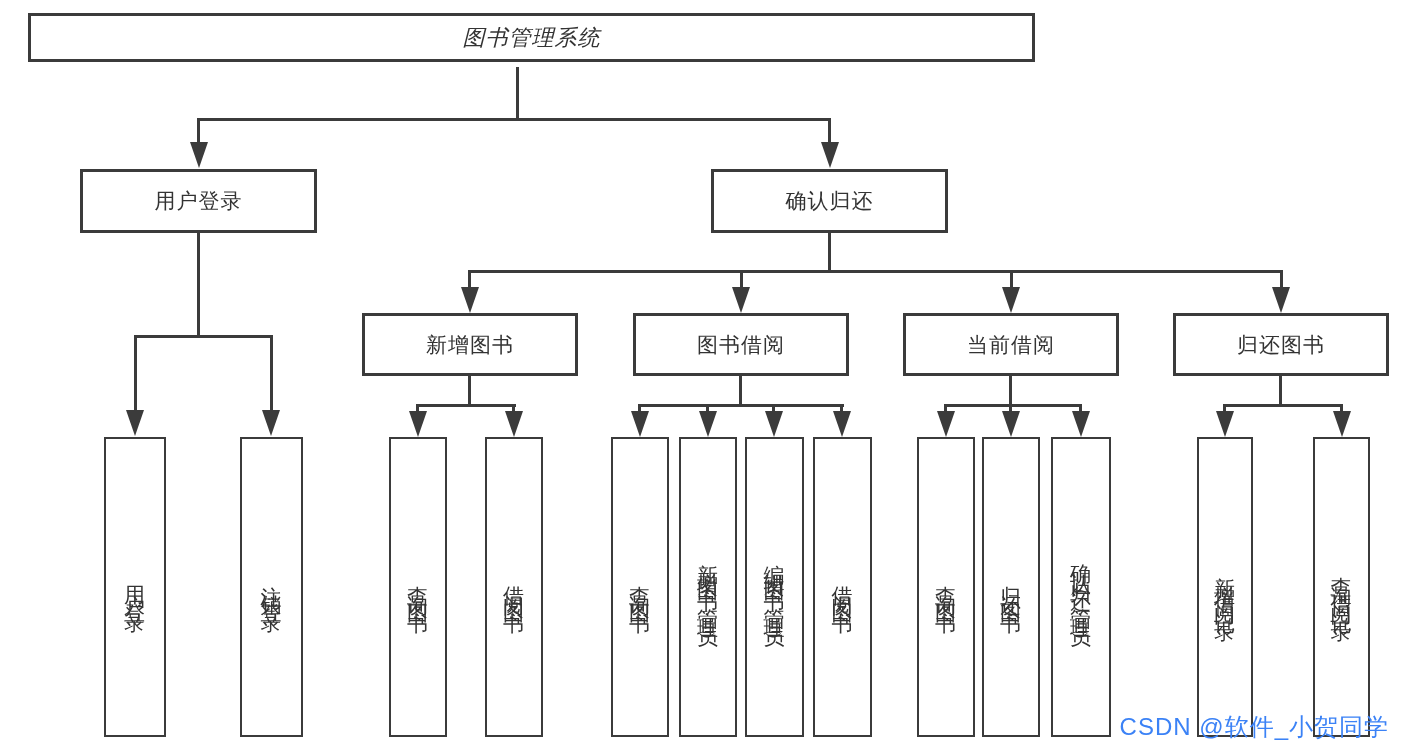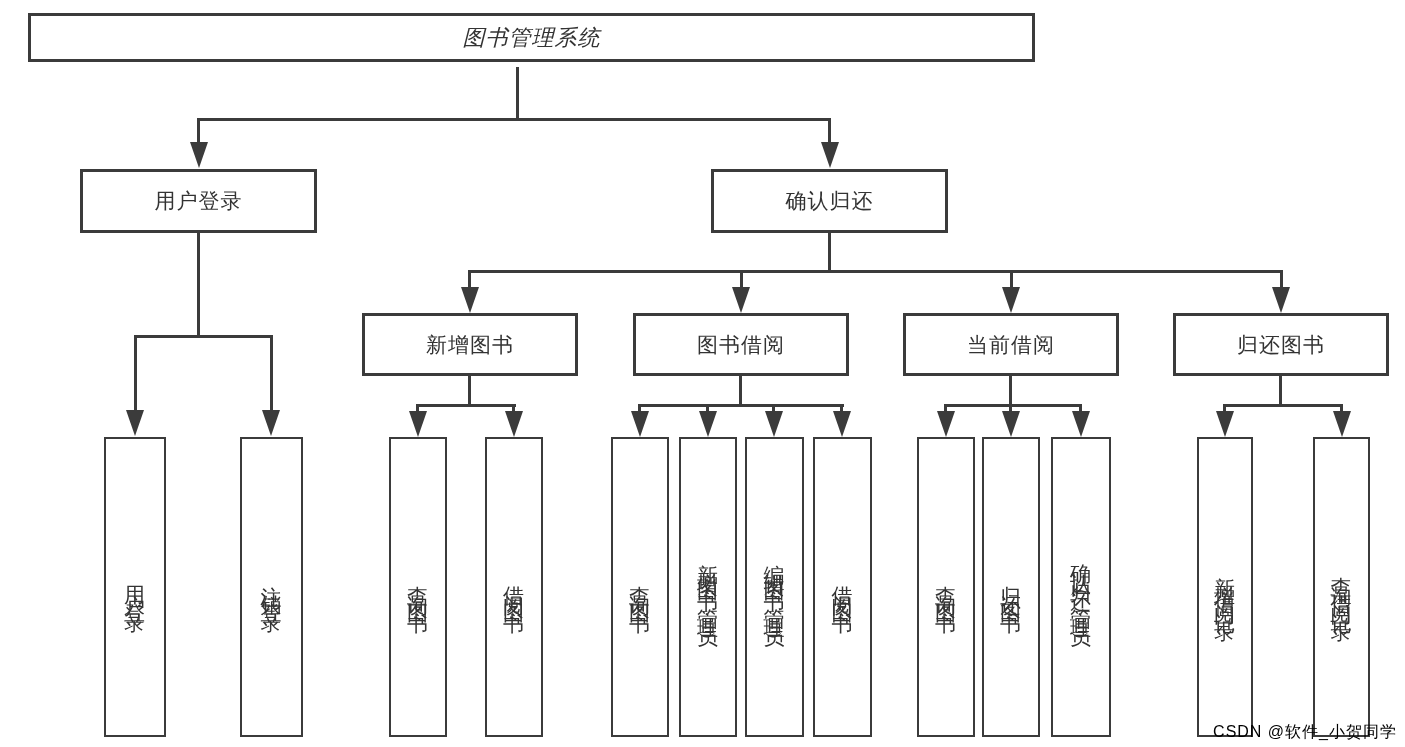--- a/index.html
+++ b/index.html
@@ -47,24 +47,24 @@
     position: absolute;
     width: 0;
     height: 0;
     border-left: 9px solid transparent;
     border-right: 9px solid transparent;
     border-top: 26px solid #3b3b3b;
     z-index: 1;
   }
   .watermark {
     position: absolute;
-    right: 8px;
+    right: 16px;
     bottom: 4px;
-    color: #000000;
-    font-size: 16px;
+    color: #3b82f6;
+    font-size: 24px;
     letter-spacing: 1px;
     z-index: 5;
     white-space: nowrap;
   }
 </style>
 </head>
 <body>
 
 <div id="canvas">
 

